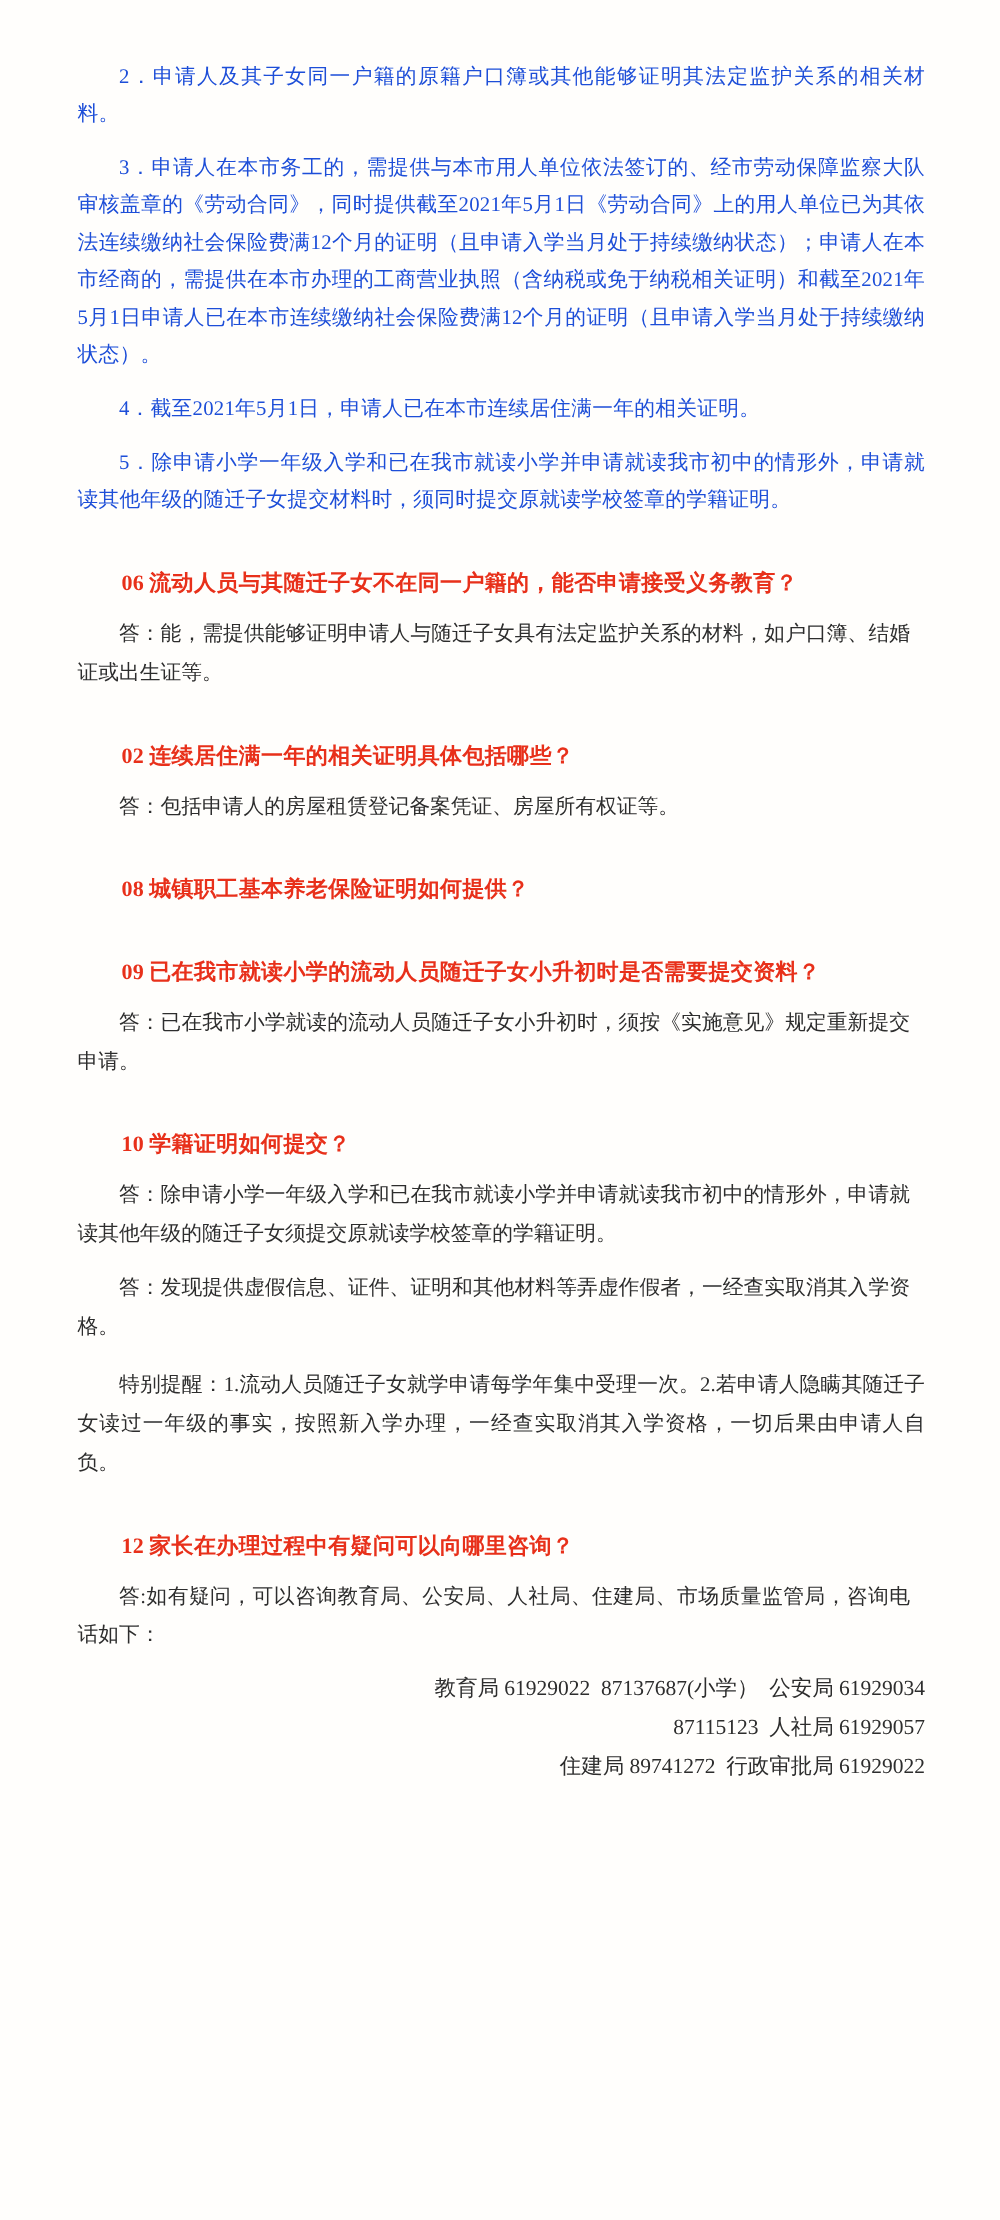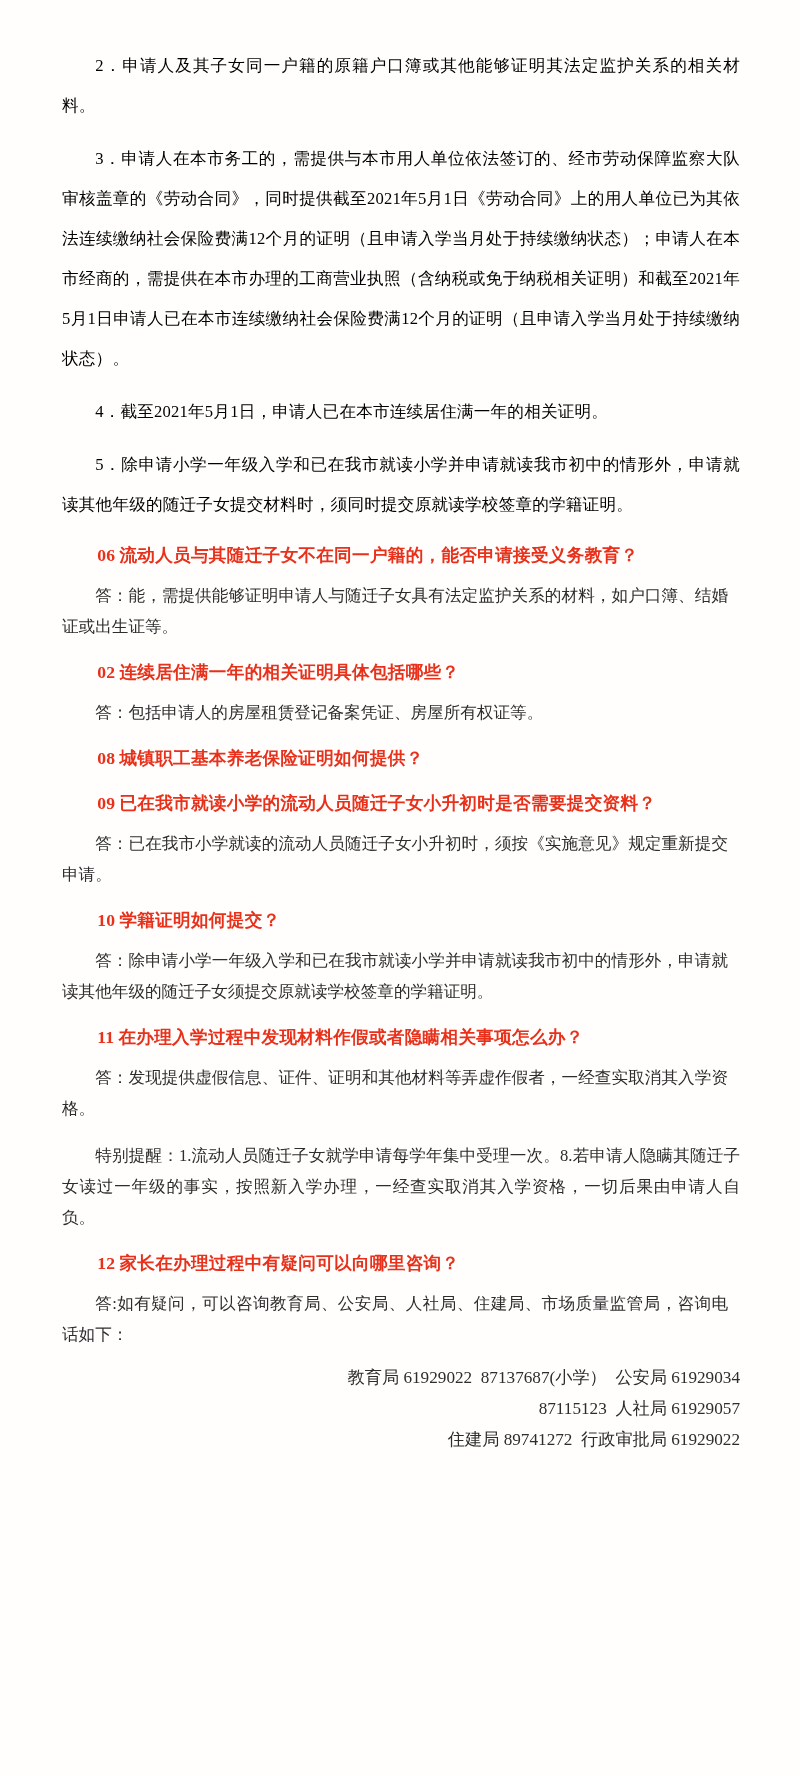--- a/index.html
+++ b/index.html
@@ -17,36 +17,36 @@
   .page {
     position: relative;
     width: 800px;
     height: 1776px;
     background: #fffefc;
     box-sizing: border-box;
     padding: 46px 60px 20px 62px;
   }
   .para {
     font-size: 16.6px;
-    line-height: 40px;
+    line-height: 30px;
     text-align: justify;
     text-justify: inter-ideograph;
     margin: 0 0 13px 0;
     letter-spacing: 0.2px;
-    color: #000000;
+    color: #1d4ed8;
   }
   .para.indent {
     text-indent: 2em;
   }
   .qhead {
     color: #e8301a;
     font-weight: bold;
     font-size: 17.6px;
     line-height: 30px;
-    margin: 15px 0 10px 0;
+    margin: 36px 0 10px 0;
     text-indent: 2em;
     letter-spacing: 0.3px;
     text-align: justify;
     text-justify: inter-ideograph;
   }
   .qhead .num {
     font-family: "Liberation Serif", serif;
     margin-right: 4px;
   }
   .answer {
@@ -96,24 +96,23 @@
   <p class="answer">答：包括申请人的房屋租赁登记备案凭证、房屋所有权证等。</p>
 
   <h3 class="qhead"><span class="num">08</span><span>城镇职工基本养老保险证明如何提供？</span></h3>
 
   <h3 class="qhead"><span class="num">09</span><span>已在我市就读小学的流动人员随迁子女小升初时是否需要提交资料？</span></h3>
   <p class="answer">答：已在我市小学就读的流动人员随迁子女小升初时，须按《实施意见》规定重新提交申请。</p>
 
   <h3 class="qhead"><span class="num">10</span><span>学籍证明如何提交？</span></h3>
   <p class="answer">答：除申请小学一年级入学和已在我市就读小学并申请就读我市初中的情形外，申请就读其他年级的随迁子女须提交原就读学校签章的学籍证明。</p>
 
-  <h3 class="qhead"><span class="num">11</span><span>在办理入学过程中发现材料作假或者隐瞒相关事项怎么办？</span></h3>
   <p class="answer">答：发现提供虚假信息、证件、证明和其他材料等弄虚作假者，一经查实取消其入学资格。</p>
 
-  <p class="tip">特别提醒：1.流动人员随迁子女就学申请每学年集中受理一次。8.若申请人隐瞒其随迁子女读过一年级的事实，按照新入学办理，一经查实取消其入学资格，一切后果由申请人自负。</p>
+  <p class="tip">特别提醒：1.流动人员随迁子女就学申请每学年集中受理一次。2.若申请人隐瞒其随迁子女读过一年级的事实，按照新入学办理，一经查实取消其入学资格，一切后果由申请人自负。</p>
 
   <h3 class="qhead"><span class="num">12</span><span>家长在办理过程中有疑问可以向哪里咨询？</span></h3>
   <p class="answer">答:如有疑问，可以咨询教育局、公安局、人社局、住建局、市场质量监管局，咨询电话如下：</p>
 
   <div class="phones">
     <div class="phone-line">教育局 61929022  87137687(小学）  公安局 61929034</div>
     <div class="phone-line">87115123  人社局 61929057</div>
     <div class="phone-line">住建局 89741272  行政审批局 61929022</div>
   </div>
 

